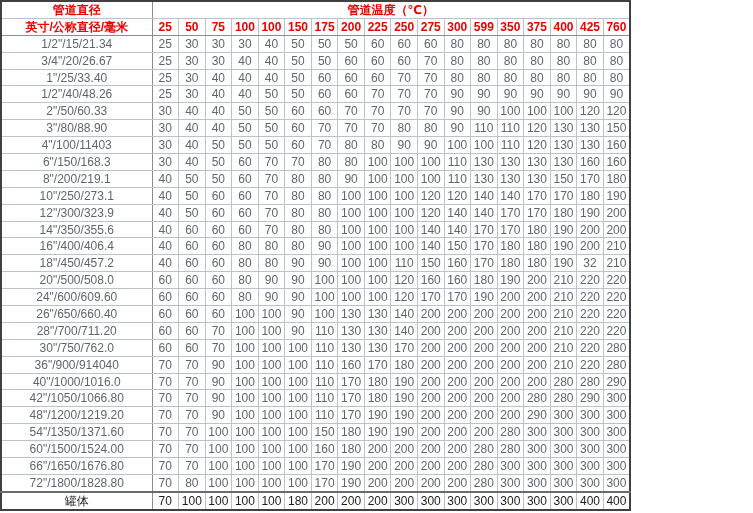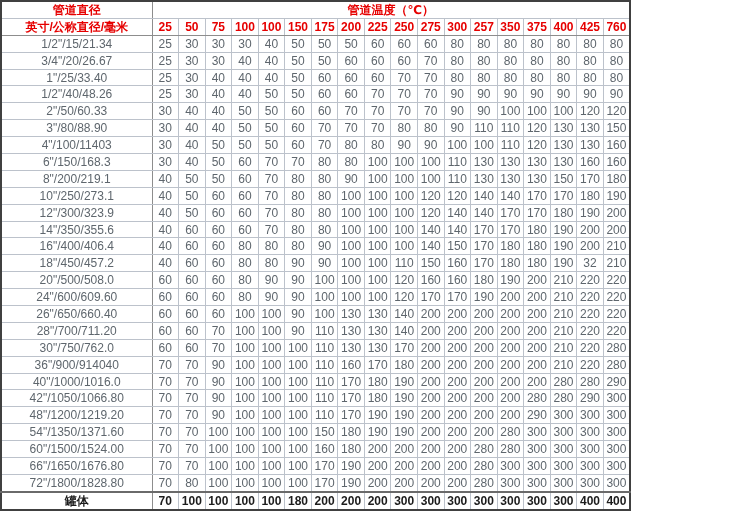--- a/index.html
+++ b/index.html
@@ -47,21 +47,21 @@
     font-weight: bold;
     font-size: 12.5px;
   }
   td.label-cell, td.val-cell {
     color: #5e666d;
     font-weight: normal;
   }
   tr.tank-row td.label-cell,
   tr.tank-row td.val-cell {
     color: #1c1c1c;
-    font-weight: bold;
+    font-weight: normal;
   }
 </style>
 </head>
 <body>
 
 <div class="page">
   <table class="pipe-table">
     <colgroup>
       <col style="width:151px">
     </colgroup>
@@ -77,21 +77,21 @@
           <td class="temp-val">75</td>
           <td class="temp-val">100</td>
           <td class="temp-val">100</td>
           <td class="temp-val">150</td>
           <td class="temp-val">175</td>
           <td class="temp-val">200</td>
           <td class="temp-val">225</td>
           <td class="temp-val">250</td>
           <td class="temp-val">275</td>
           <td class="temp-val">300</td>
-          <td class="temp-val">257</td>
+          <td class="temp-val">599</td>
           <td class="temp-val">350</td>
           <td class="temp-val">375</td>
           <td class="temp-val">400</td>
           <td class="temp-val">425</td>
           <td class="temp-val">760</td>
         </tr>
     </thead>
     <tbody id="table-body">
         <tr>
           <td class="label-cell">1/2"/15/21.34</td>

